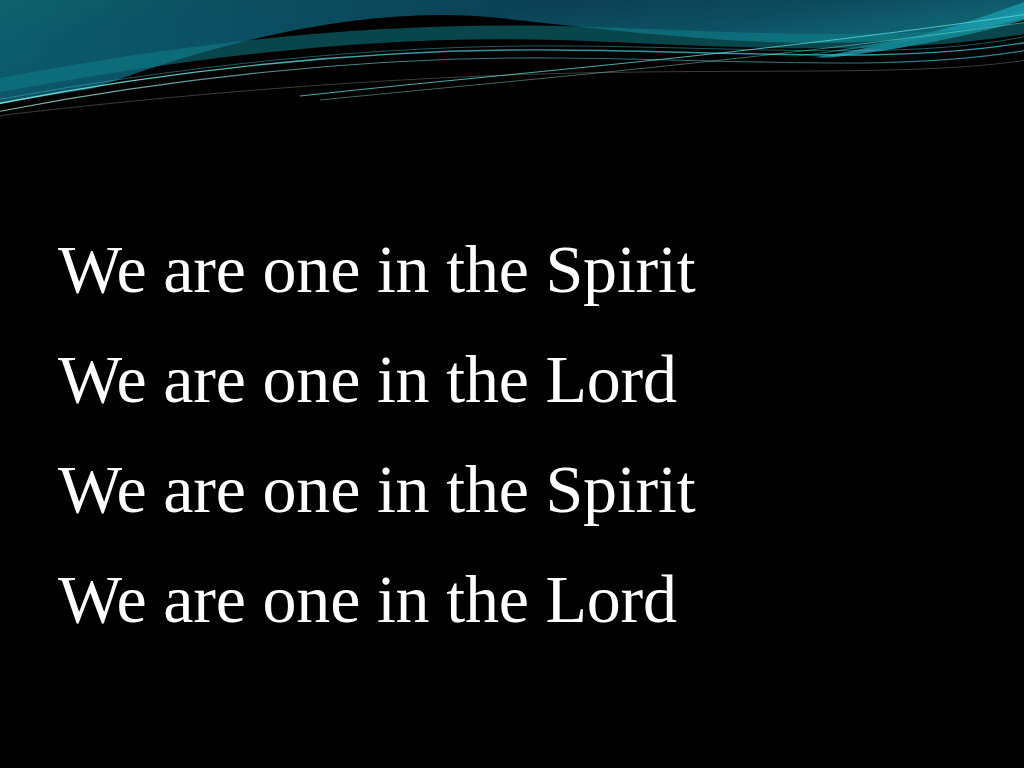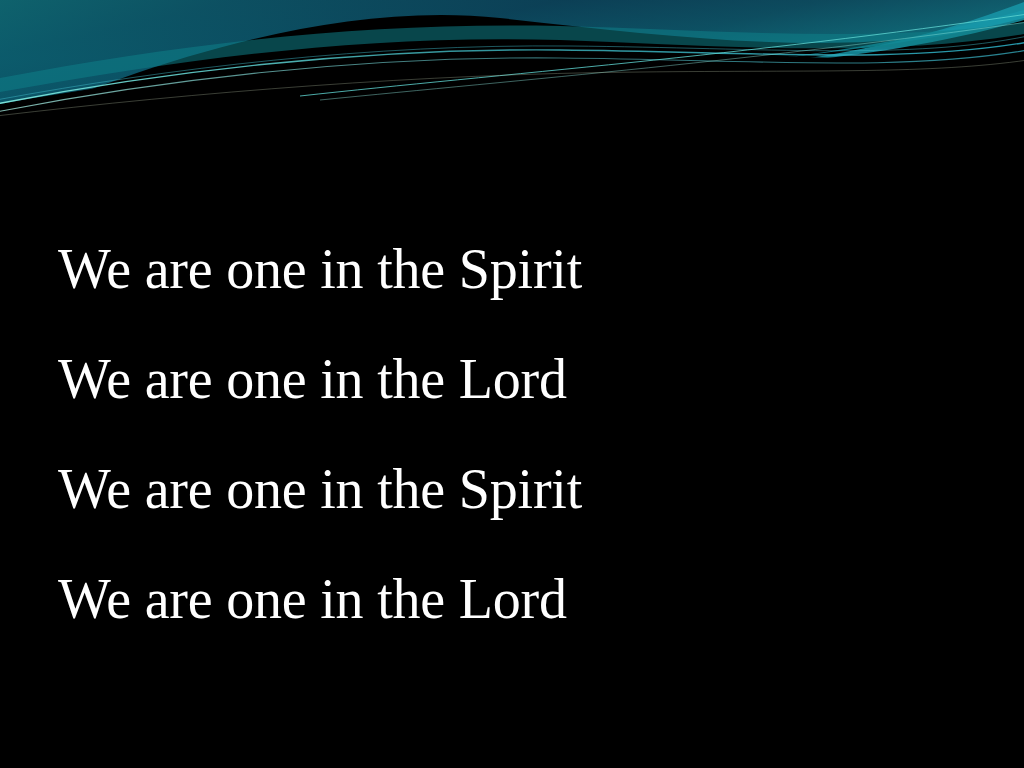--- a/index.html
+++ b/index.html
@@ -35,21 +35,21 @@
 
   
   #lyrics-block {
     position: absolute;
     left: 58px;
     top: 214px;
     width: 900px;
   }
   .lyric-line {
     color: #ffffff;
-    font-size: 56px;
+    font-size: 68px;
     line-height: 110px;
     font-weight: normal;
     letter-spacing: -0.2px;
     white-space: nowrap;
     text-align: left;
   }
 </style>
 </head>
 <body>
 

